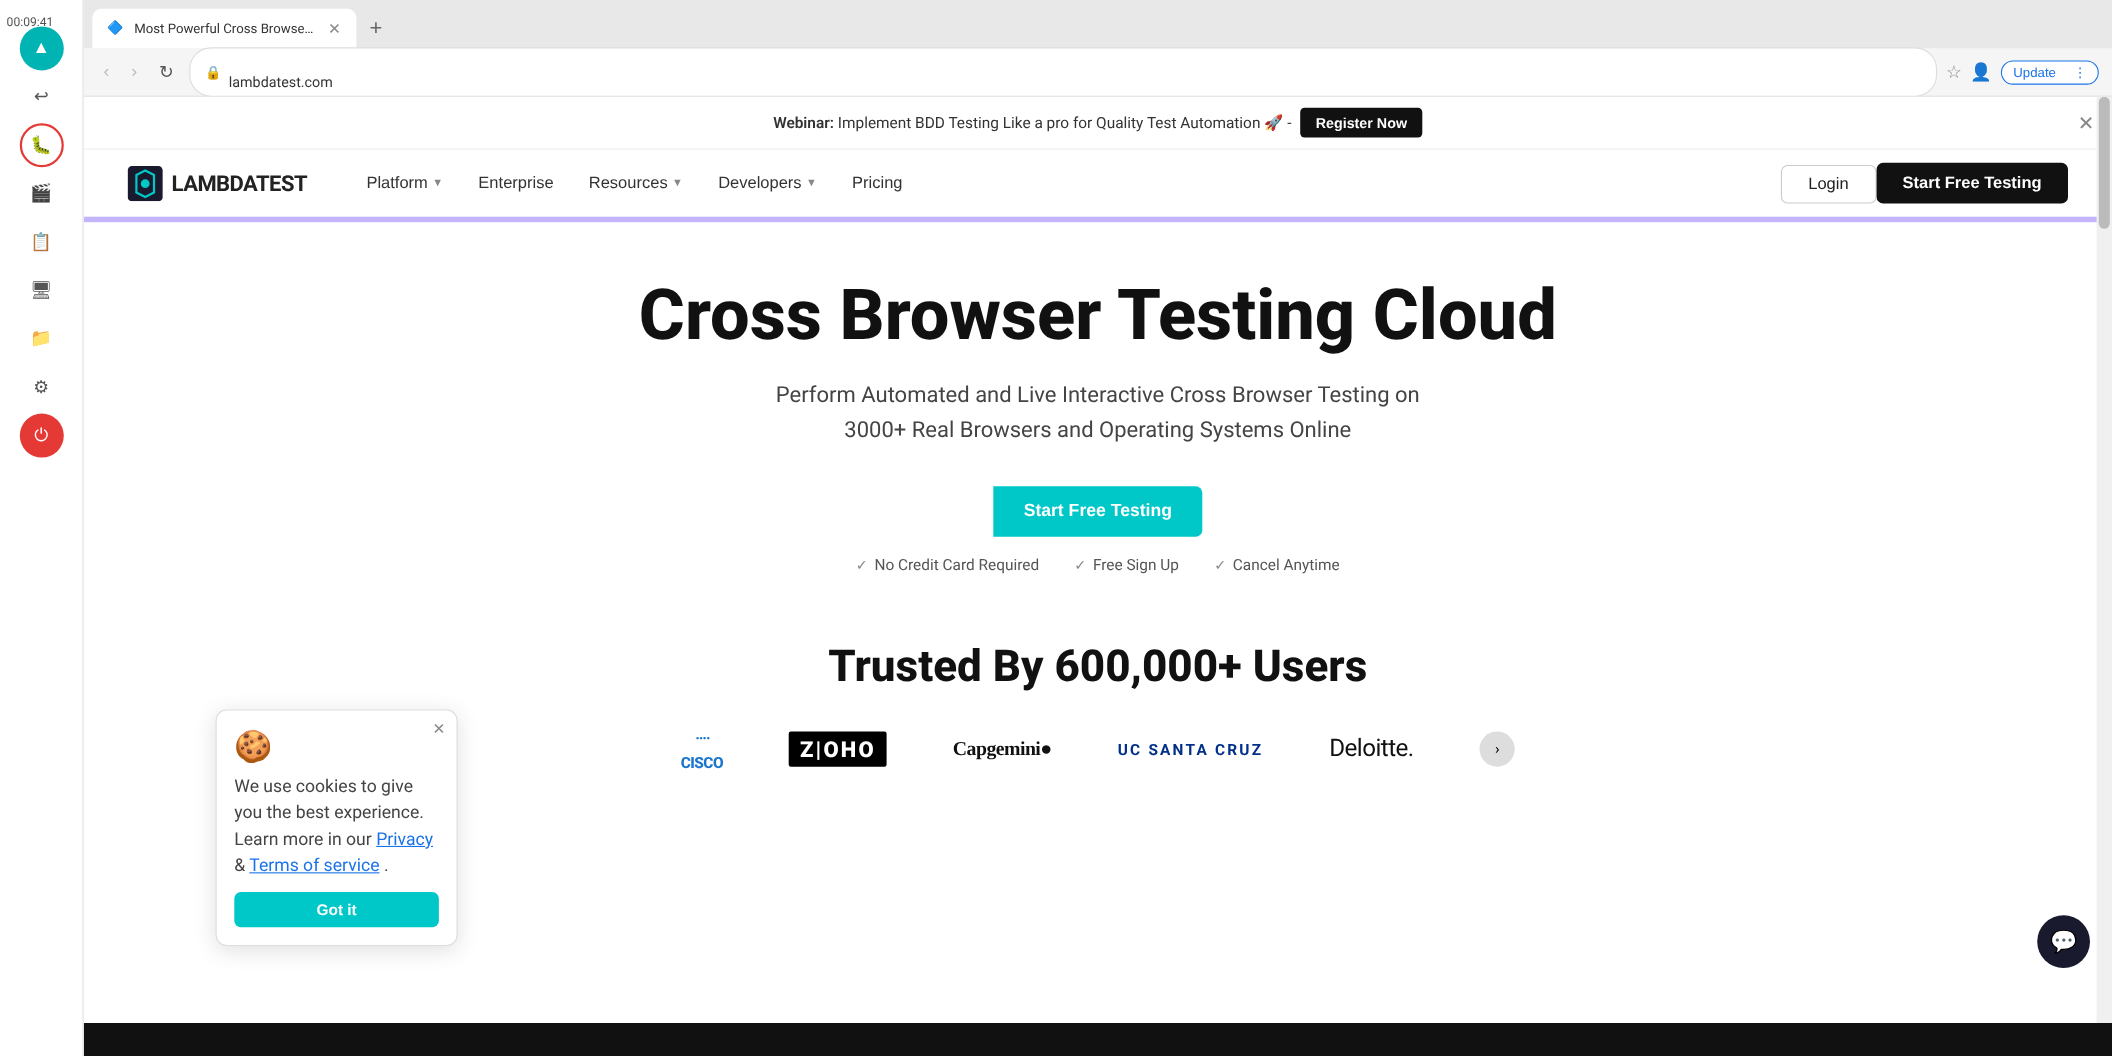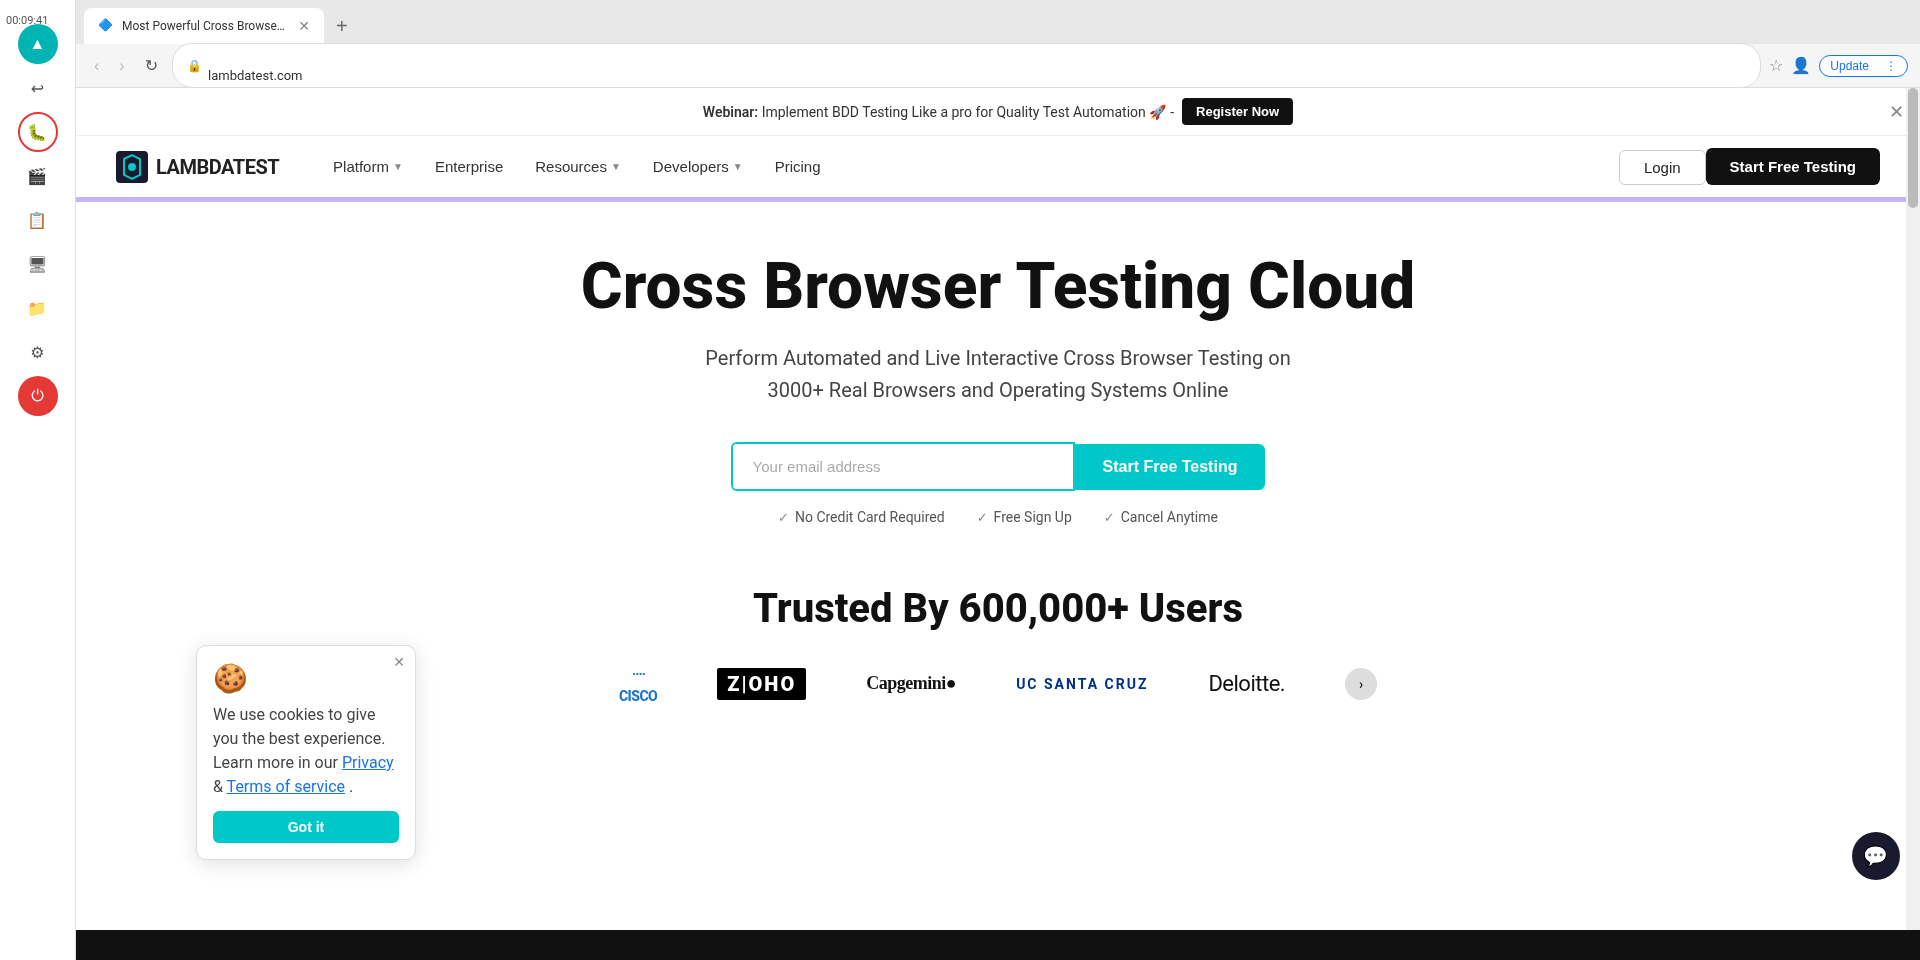--- a/index.html
+++ b/index.html
@@ -357,23 +357,20 @@
         <button class="start-btn">Start Free Testing</button>
       </div>
     </div>
 
     <div class="hero">
       <h1 class="hero-title">Cross Browser Testing Cloud</h1>
       <p class="hero-subtitle">
         Perform Automated and Live Interactive Cross Browser Testing on<br>3000+ Real Browsers and Operating Systems Online
       </p>
       <div class="email-form">
-        <div class="email-input-wrap">
-          <input class="email-input" type="email" placeholder="Your email address" style="">
-        </div>
         <button class="email-submit">Start Free Testing</button>
       </div>
       <div class="checks-row">
         <div class="check-item">
           <span class="check-icon">✓</span>
           <span>No Credit Card Required</span>
         </div>
         <div class="check-item">
           <span class="check-icon">✓</span>
           <span>Free Sign Up</span>

